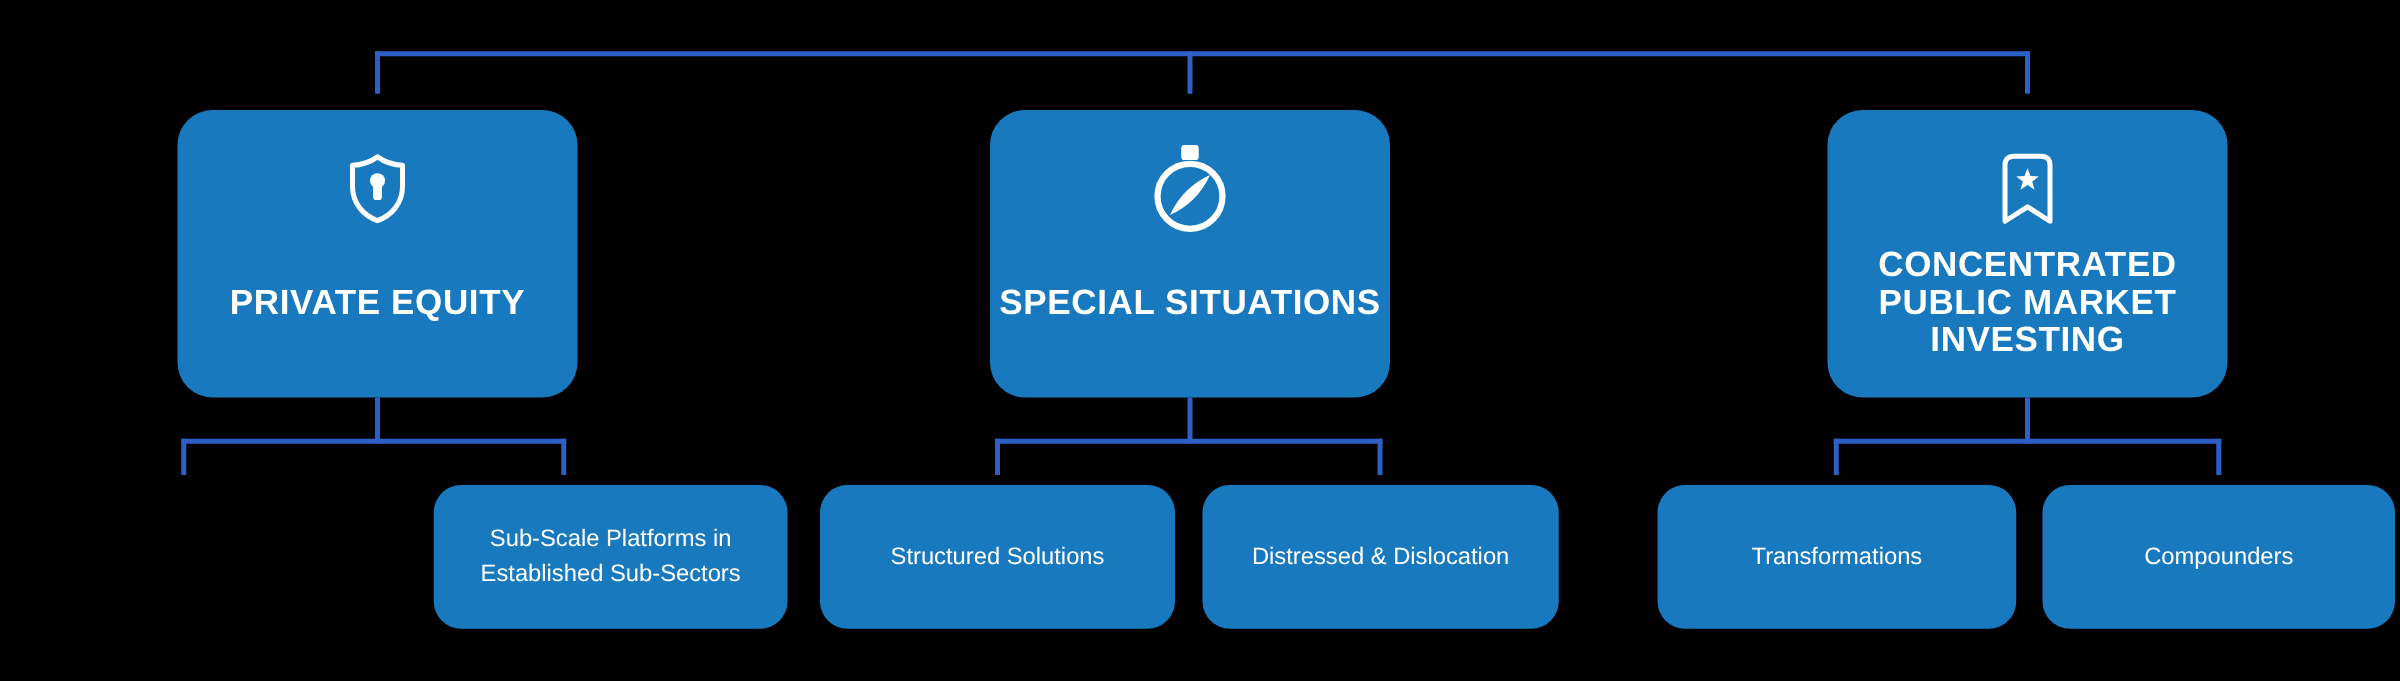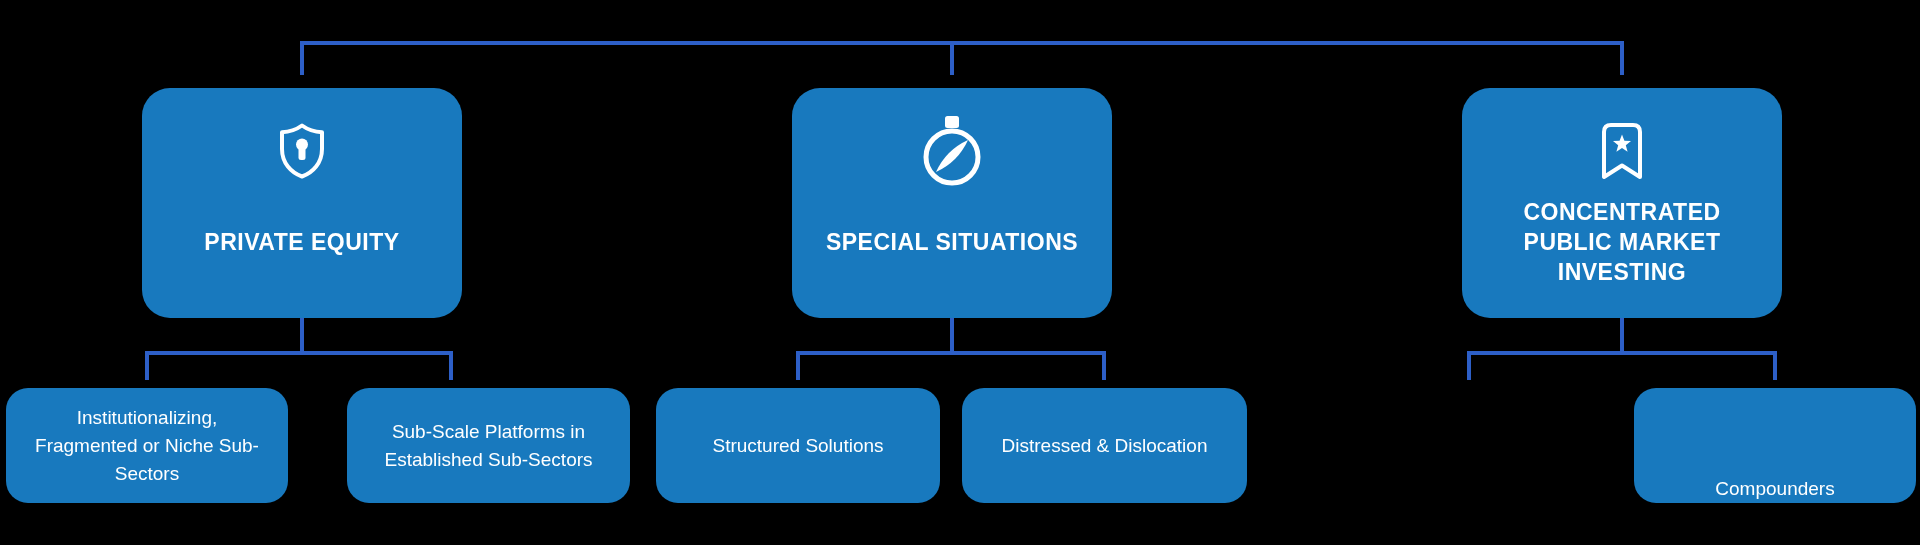--- a/index.html
+++ b/index.html
@@ -17,21 +17,21 @@
     position:absolute;top:88px;width:320px;height:230px;
     background:var(--card-blue,#1879BE);
     border-radius:28px;
     display:flex;flex-direction:column;align-items:center;
     box-sizing:border-box;
   }
   .icon-wrap{height:64px;margin-top:31px;display:flex;align-items:center;justify-content:center;}
   .branch-title{
     flex:1;display:flex;align-items:center;justify-content:center;
     text-align:center;color:var(--text-white,#fff);
-    font-size:23px;font-weight:bold;line-height:30px;letter-spacing:.5px;
+    font-size:28px;font-weight:bold;line-height:30px;letter-spacing:.5px;
     padding:0 26px 18px;box-sizing:border-box;
   }
   .branch-title.nowrap{white-space:nowrap;}
   .branch-title.narrow{max-width:278px;}
   
   .child-card{
     position:absolute;top:388px;height:115px;
     background:var(--card-blue,#1879BE);
     border-radius:22px;
     display:flex;align-items:center;justify-content:center;
@@ -93,29 +93,29 @@
   <div class="cl" style="left:950px;top:318px;width:4px;height:37px;"></div>
   <div class="cl" style="left:796px;top:351px;width:310px;height:4px;"></div>
   <div class="cl" style="left:796px;top:351px;width:4px;height:29px;"></div>
   <div class="cl" style="left:1102px;top:351px;width:4px;height:29px;"></div>
 
   <div class="cl" style="left:1620px;top:318px;width:4px;height:37px;"></div>
   <div class="cl" style="left:1467px;top:351px;width:310px;height:4px;"></div>
   <div class="cl" style="left:1467px;top:351px;width:4px;height:29px;"></div>
   <div class="cl" style="left:1773px;top:351px;width:4px;height:29px;"></div>
 
-  <div class="child-card" style="left:6px;width:282px;">
-    <span class="child-label">Institutionalizing, Fragmented or Niche Sub-Sectors</span>
-  </div>
   <div class="child-card" style="left:310px;width:283px;margin-left:37px;">
     <span class="child-label">Sub-Scale Platforms in Established Sub-Sectors</span>
   </div>
   <div class="child-card" style="left:962px;width:285px;">
     <span class="child-label">Distressed &amp; Dislocation</span>
   </div>
   <div class="child-card" style="left:656px;width:284px;">
     <span class="child-label">Structured Solutions</span>
   </div>
-  <div class="child-card" style="left:1634px;width:282px;align-items:flex-end;">
+  <div class="child-card" style="left:1326px;width:287px;">
+    <span class="child-label">Transformations</span>
+  </div>
+  <div class="child-card" style="left:1634px;width:282px;">
     <span class="child-label">Compounders</span>
   </div>
 
 </div>
 
 </body></html>

